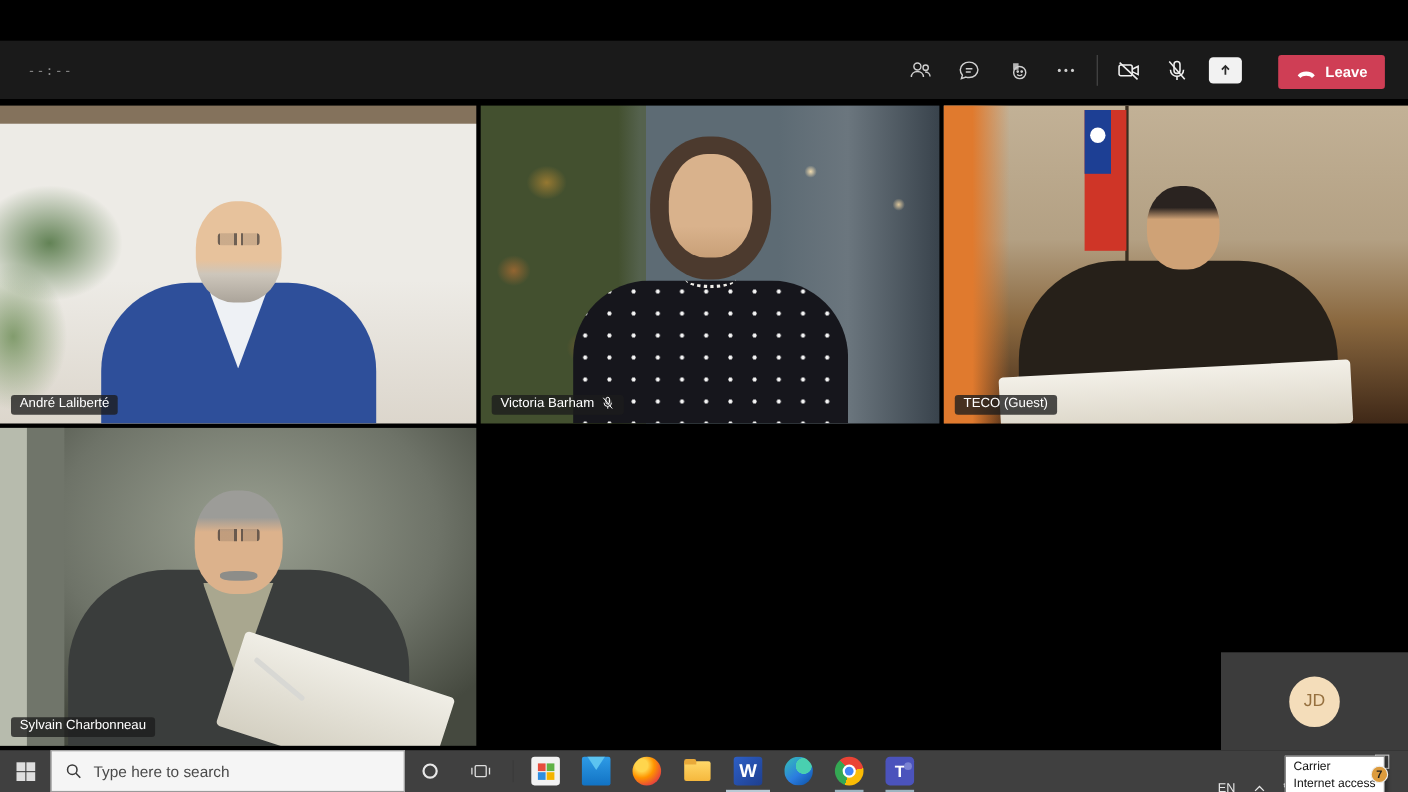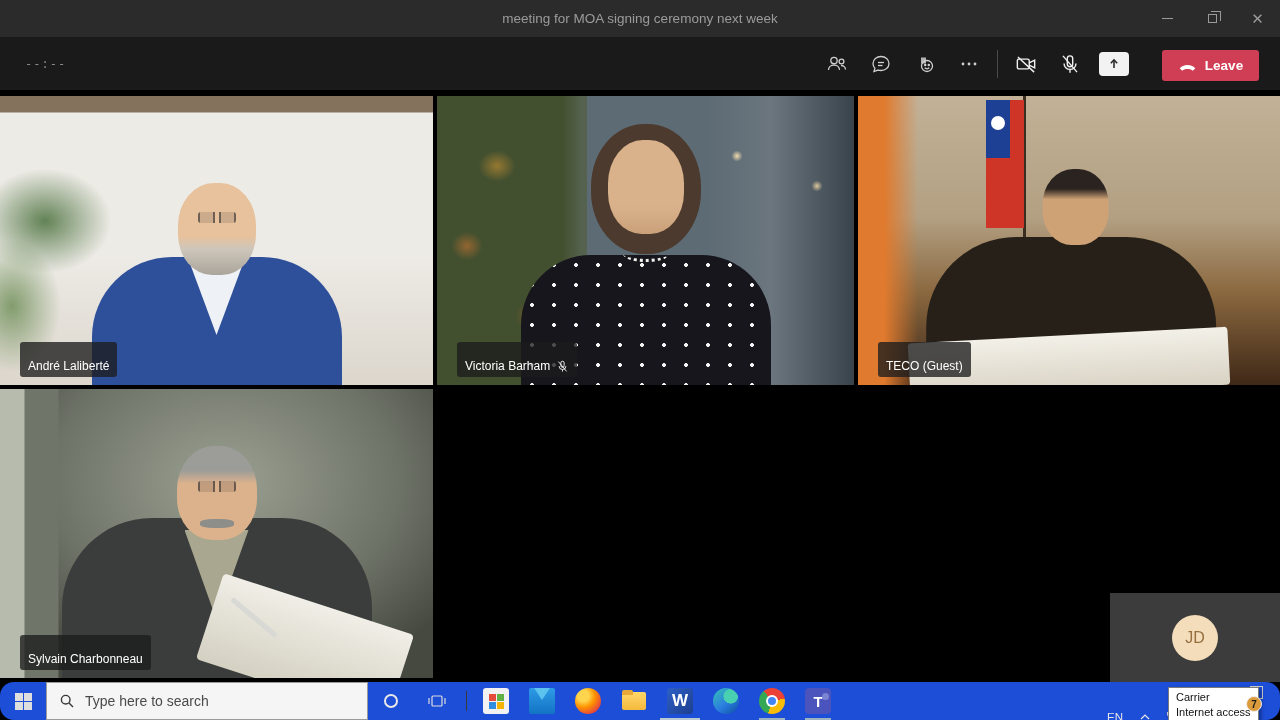--- a/index.html
+++ b/index.html
@@ -38,23 +38,23 @@
                align-items:center; justify-content:center; color:#fff;
                font-size:13.5px; font-weight:bold; }
 
   
   .stage { position:absolute; top:90px; left:0; width:1280px; height:592px;
            background:#000; padding-top:6px;
            display:grid; grid-template-columns:433px 417px 422px;
            grid-template-rows:289px 289px; gap:4px; }
   .tile { position:relative; overflow:hidden; }
 
-  .name-label { position:absolute; left:20px; bottom:8px; z-index:5;
+  .name-label { position:absolute; left:10px; bottom:8px; z-index:5;
                 background:rgba(28,28,28,.78); color:#fff; font-size:12px;
-                padding:17px 8px 4px; border-radius:3px; display:flex;
+                padding:0 8px 4px; border-radius:3px; display:flex;
                 align-items:center; gap:6px; white-space:nowrap; }
 
   
   .head { position:absolute; border-radius:46% 46% 44% 44%; z-index:2; }
   .torso { position:absolute; bottom:0; z-index:1; }
   .glasses { position:absolute; z-index:3; height:11px; border-radius:3px;
     background:linear-gradient(90deg, rgba(30,30,35,.6) 0 2px, rgba(30,30,35,.14) 2px 15px,
       rgba(30,30,35,.6) 15px 17px, transparent 17px 21px, rgba(30,30,35,.6) 21px 23px,
       rgba(30,30,35,.14) 23px 36px, rgba(30,30,35,.6) 36px 38px); width:38px; }
 
@@ -180,21 +180,21 @@
   
   .selfview { position:absolute; left:1110px; top:593px; width:170px; height:89px;
     background:#3c3c3c; z-index:8; display:flex; align-items:center;
     justify-content:center; box-shadow:-1px -1px 0 rgba(0,0,0,.6); }
   .avatar { width:46px; height:46px; border-radius:50%; background:#f4ddba;
     color:#96703f; font-weight:normal; font-size:16px; display:flex;
     align-items:center; justify-content:center; }
 
   
   .taskbar { position:absolute; left:0; top:682px; width:1280px; height:38px;
-    background:#1d4ed8; display:flex; align-items:stretch; z-index:10;border-radius:14px; }
+    background:#404040; display:flex; align-items:stretch; z-index:10; }
   .tb-btn { width:46px; display:flex; align-items:center; justify-content:center;
     position:relative; }
   .start-logo { display:grid; grid-template-columns:8px 8px; grid-template-rows:8px 8px;
     gap:1px; }
   .start-logo span { background:#dedede; }
   .search-box { width:322px; background:#f5f5f5; border:1px solid #9a9a9a;
     display:flex; align-items:center; gap:10px; padding:0 12px; }
   .search-box .q { color:#4a4a4a; font-size:14px; }
   .cortana-ring { width:14px; height:14px; border-radius:50%; border:2.5px solid #e8e8e8; }
   .tb-sep { width:1px; background:#3a3a3a; margin:9px 6px; }
@@ -250,34 +250,20 @@
   .notif-badge { position:absolute; left:1246px; top:696px; width:16px; height:16px;
     border-radius:50%; background:#dc9b3d; border:1px solid #efefef; color:#1a1a1a;
     font-size:10px; font-weight:bold; display:flex; align-items:center;
     justify-content:center; z-index:13; }
 </style>
 </head>
 <body>
 
 <div id="root">
 
-  <div class="titlebar">
-    <div class="titlebar-text">meeting for MOA signing ceremony next week</div>
-    <div class="win-controls">
-      <div class="win-btn">
-          <span class="glyph-min"></span>
-        </div>
-      <div class="win-btn">
-          <span class="glyph-restore"></span>
-        </div>
-      <div class="win-btn">
-          <span class="glyph-close">✕</span>
-        </div>
-    </div>
-  </div>
 
   <div class="toolbar">
     <div class="timer">--:--</div>
 
     <div class="tb-group" style="left:815px;">
       <div class="tb-ico">
         <svg width="24" height="24" viewBox="0 0 24 24">
           <circle cx="9" cy="8.5" r="3.2"></circle>
             <path d="M3.5 18c0-3 2.5-5 5.5-5s5.5 2 5.5 5"></path>
           <circle cx="16.5" cy="9.5" r="2.4"></circle>

